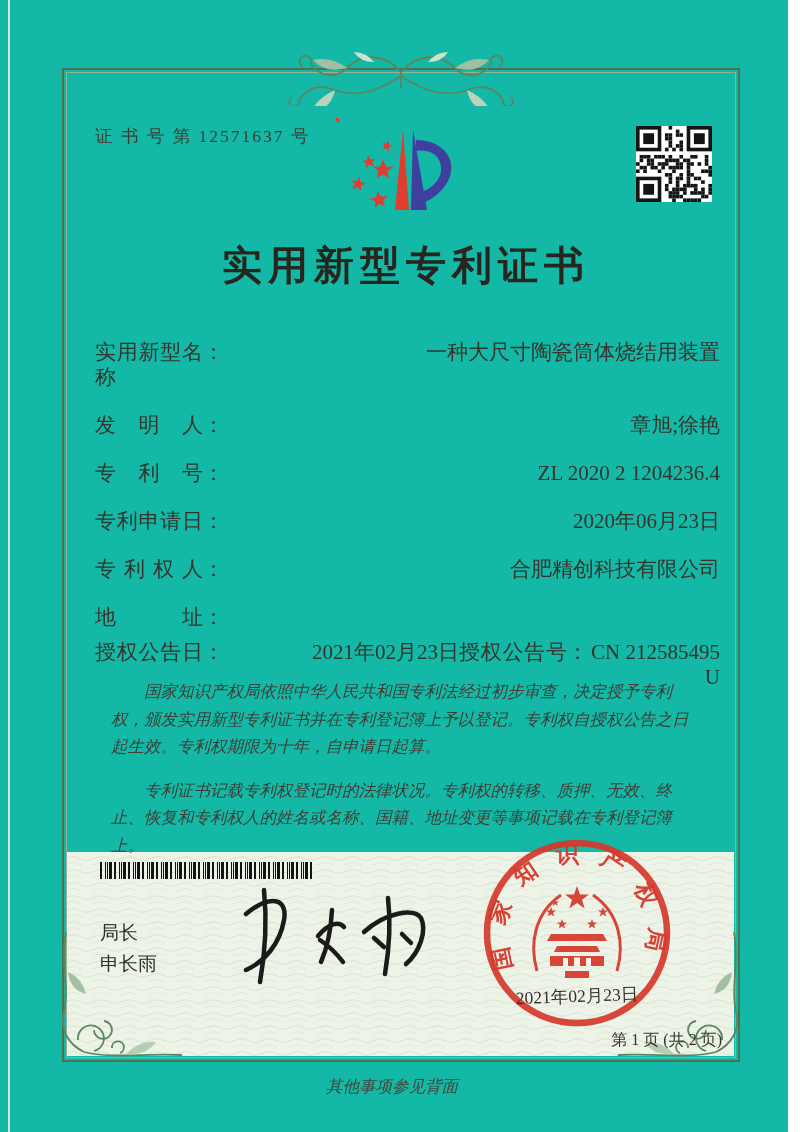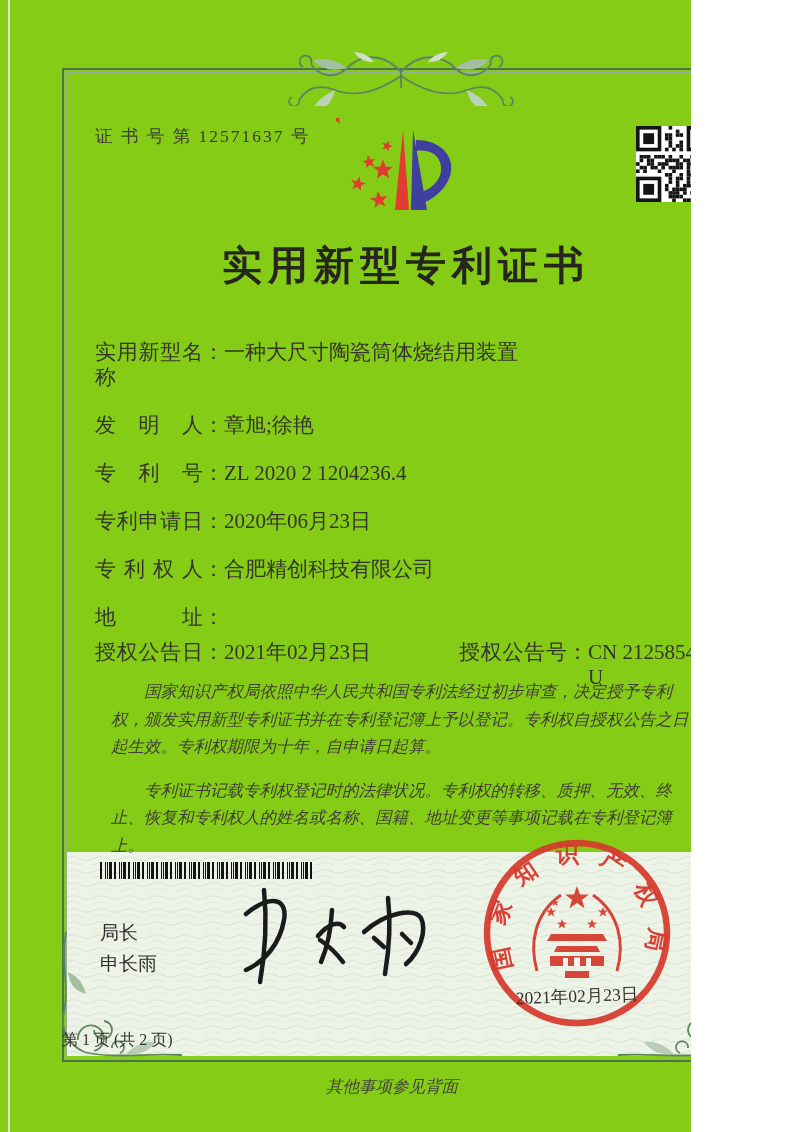--- a/index.html
+++ b/index.html
@@ -1,16 +1,16 @@
 <!DOCTYPE html>
 <html><head>
 <meta charset="utf-8">
 <style>
   html,body{margin:0;padding:0;background:#ffffff;}
-  #page{position:relative;width:691px;height:1132px;background:#84cc16;overflow:hidden;
+  #page{position:relative;width:788px;height:1132px;background:#14b8a6;overflow:hidden;
         font-family:"Liberation Serif","DejaVu Serif",serif;color:#35352d;}
   .abs{position:absolute;}
   
   #scan-edge{left:8px;top:0;width:2px;height:1132px;background:#e0e3dc;}
   
   #frame{left:62px;top:68px;width:674px;height:990px;border:2px solid #4a7350;}
   #frame-inner{position:absolute;left:2px;top:2px;right:2px;bottom:2px;border:1px solid #96b096;}
   
   #band{left:66px;top:852px;width:668px;height:204px;}
   
@@ -21,21 +21,21 @@
   #qr{left:636px;top:126px;}
   
   #title{left:0;top:238px;width:800px;text-align:center;font-size:40px;font-weight:600;
          letter-spacing:6px;padding-left:6px;color:#26261f;}
   
   #fields{left:95px;top:340px;width:625px;font-size:21px;}
   .field{display:flex;line-height:25px;margin-bottom:23px;align-items:flex-start;}
   .field.tight{margin-bottom:10px;}
   .flabel{display:inline-block;width:108px;text-align:justify;text-align-last:justify;flex:0 0 108px;}
   .fcolon{flex:0 0 17px;}
-  .fvalue{flex:1 1 auto;}
+  .fvalue{flex:1 1 auto;text-align:right;}
   .gvalue{flex:0 0 235px;}
   
   #body-text{left:95px;top:662px;width:622px;font-size:16.5px;line-height:27.5px;
              font-style:italic;color:#3f3e36;}
   #body-text p{margin:16px;text-indent:2em;}
   
   #barcode{left:100px;top:862px;width:212px;height:17px;
     background:
       repeating-linear-gradient(90deg,#141414 0 2px,rgba(0,0,0,0) 2px 5px,#141414 5px 6px,rgba(0,0,0,0) 6px 9px,#141414 9px 12px,rgba(0,0,0,0) 12px 14px),
       repeating-linear-gradient(90deg,#141414 0 1px,rgba(0,0,0,0) 1px 7px);
@@ -44,21 +44,21 @@
   #signer-title{left:100px;top:920px;font-family:"Liberation Sans","DejaVu Sans",sans-serif;
                 font-size:19px;color:#2c2c2a;}
   #signer-name{left:100px;top:951px;font-family:"Liberation Sans","DejaVu Sans",sans-serif;
                font-size:19px;color:#2c2c2a;}
   #signature{left:218px;top:878px;}
   
   #seal{left:477px;top:833px;}
   #seal-date{left:477px;top:984px;width:200px;text-align:center;font-size:17.5px;
              color:#36312c;transform:rotate(-2deg);}
   
-  #page-no{left:62px;top:1030px;width:660px;text-align:left;font-size:16px;color:#33332b;}
+  #page-no{left:62px;top:1030px;width:660px;text-align:right;font-size:16px;color:#33332b;}
   #back-note{left:62px;top:1076px;width:660px;text-align:center;font-size:16.5px;
              font-style:italic;color:#45443b;}
 </style>
 </head>
 <body>
 
 <div id="page">
 
   <div id="scan-edge" class="abs"></div>
 

